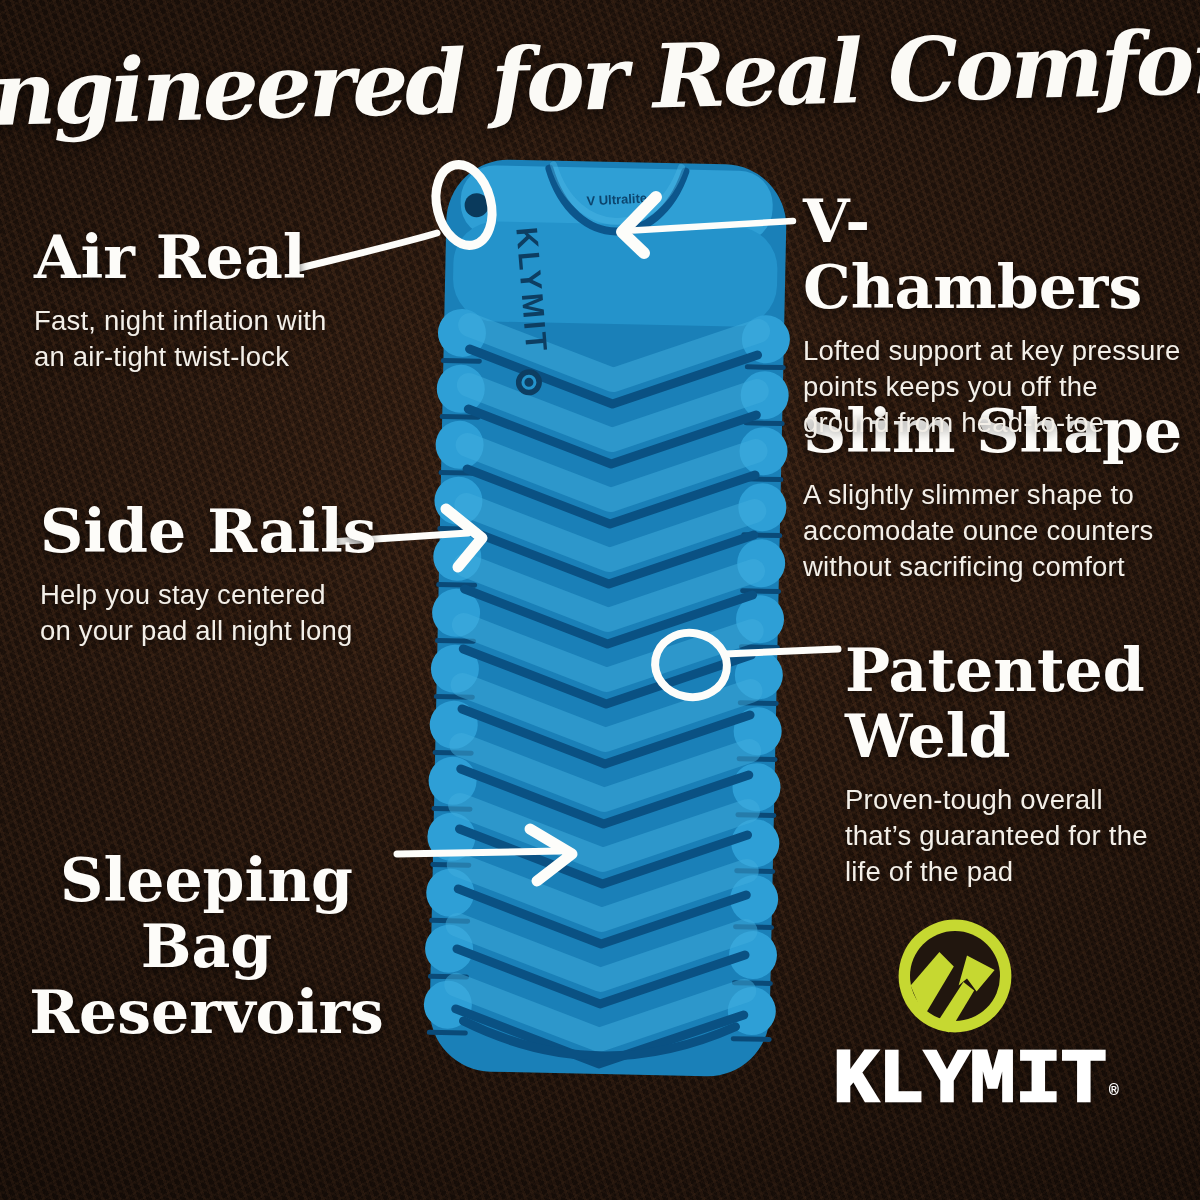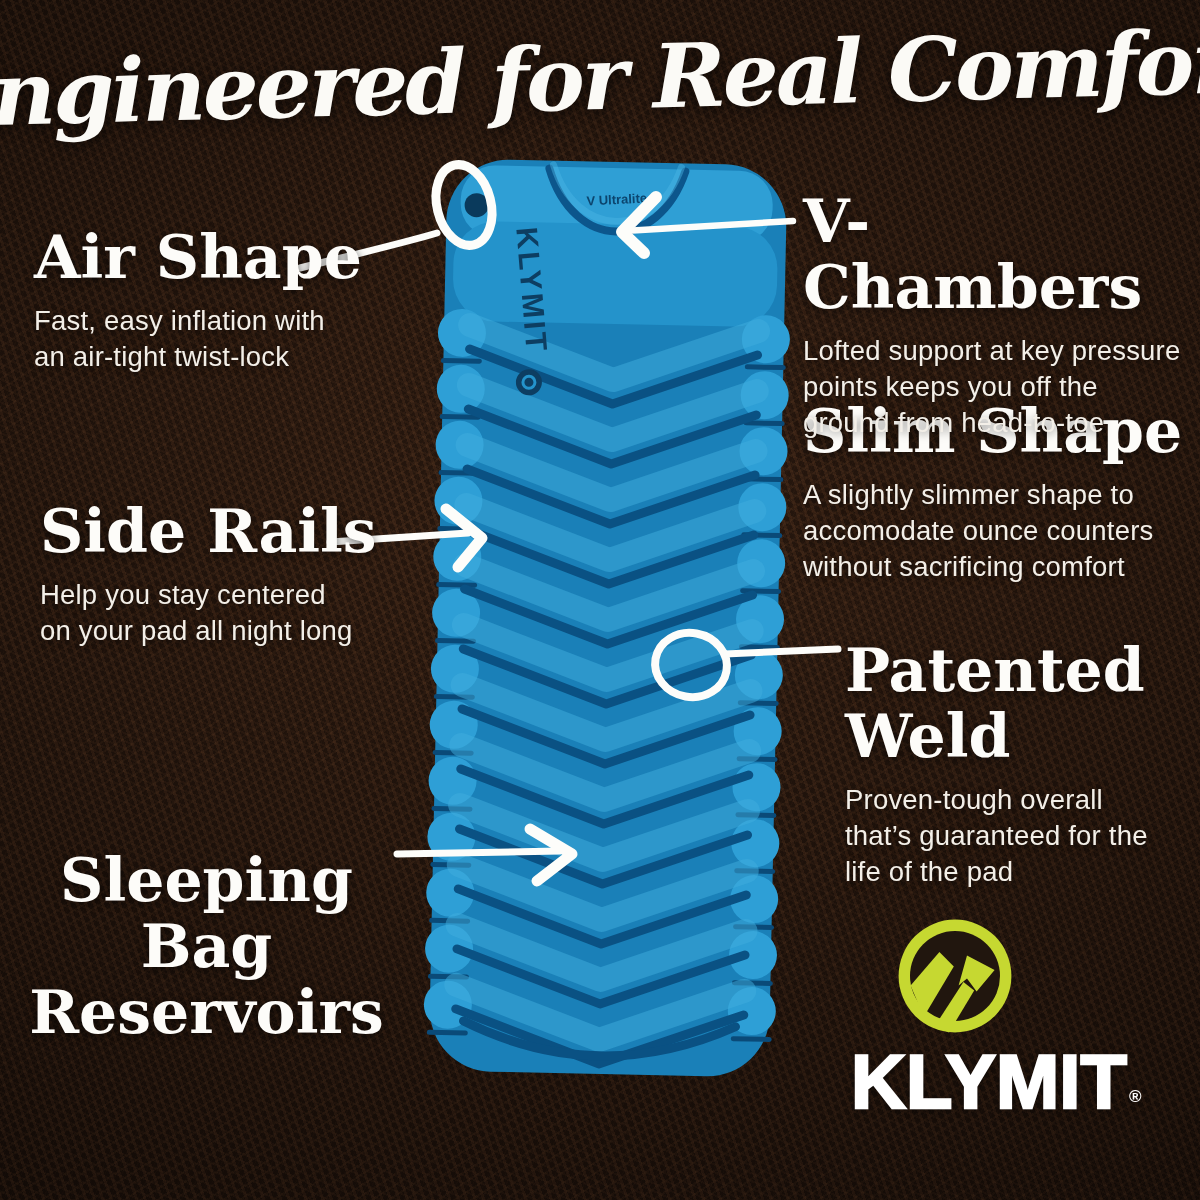--- a/index.html
+++ b/index.html
@@ -35,22 +35,22 @@
   .air-valve{top:224px;left:34px;}
   .v-chambers{top:188px;left:803px;}
   .slim-shape{top:398px;left:803px;}
   .side-rails{top:498px;left:40px;}
   .patented-weld{top:616px;left:845px;margin-top:21px;}
   .sleeping-bag{top:818px;left:24px;width:365px;text-align:center;margin-top:29px;}
   .pad-svg{position:absolute;left:428px;top:156px;transform:rotate(1.2deg);}
   .annotations{position:absolute;left:0;top:0;pointer-events:none;}
   .logo-badge{position:absolute;left:895px;top:916px;}
   .wordmark{
-    position:absolute;left:851px;top:1038px;
-    font-family:Liberation Sans, sans-serif;font-weight:900;
+    position:absolute;left:833px;top:1038px;
+    font-family:Liberation Mono, monospace;font-weight:900;
     font-size:76px;color:#ffffff;letter-spacing:0px;
     -webkit-text-stroke:2.5px #ffffff;
     text-shadow:0 2px 10px rgba(0,0,0,.6);
   }
   .wordmark .reg{font-size:17px;-webkit-text-stroke:0;vertical-align:6px;margin-left:2px;font-weight:700;}
 </style>
 </head>
 <body>
 
 <div class="canvas">
@@ -164,22 +164,22 @@
       <path d="M397,854 L560,851" stroke-width="7"></path>
       <path d="M530,829 L572,854 L537,881" stroke-width="11"></path>
       <ellipse cx="691" cy="665" rx="36" ry="32" transform="rotate(10 691 665)" stroke-width="8"></ellipse>
       <path d="M725,654 L838,649" stroke-width="7"></path>
     </g>
   </svg>
 
   <div class="title">Engineered for Real Comfort</div>
 
   <div class="block air-valve">
-    <h2 class="h-serif">Air Shape</h2>
-    <div class="body-text">Fast, easy inflation with
+    <h2 class="h-serif">Air Real</h2>
+    <div class="body-text">Fast, night inflation with
 an air-tight twist-lock</div>
   </div>
 
   <div class="block slim-shape">
     <h2 class="h-serif">Slim Shape</h2>
     <div class="body-text">A slightly slimmer shape to
 accomodate ounce counters
 without sacrificing comfort</div>
   </div>
 

